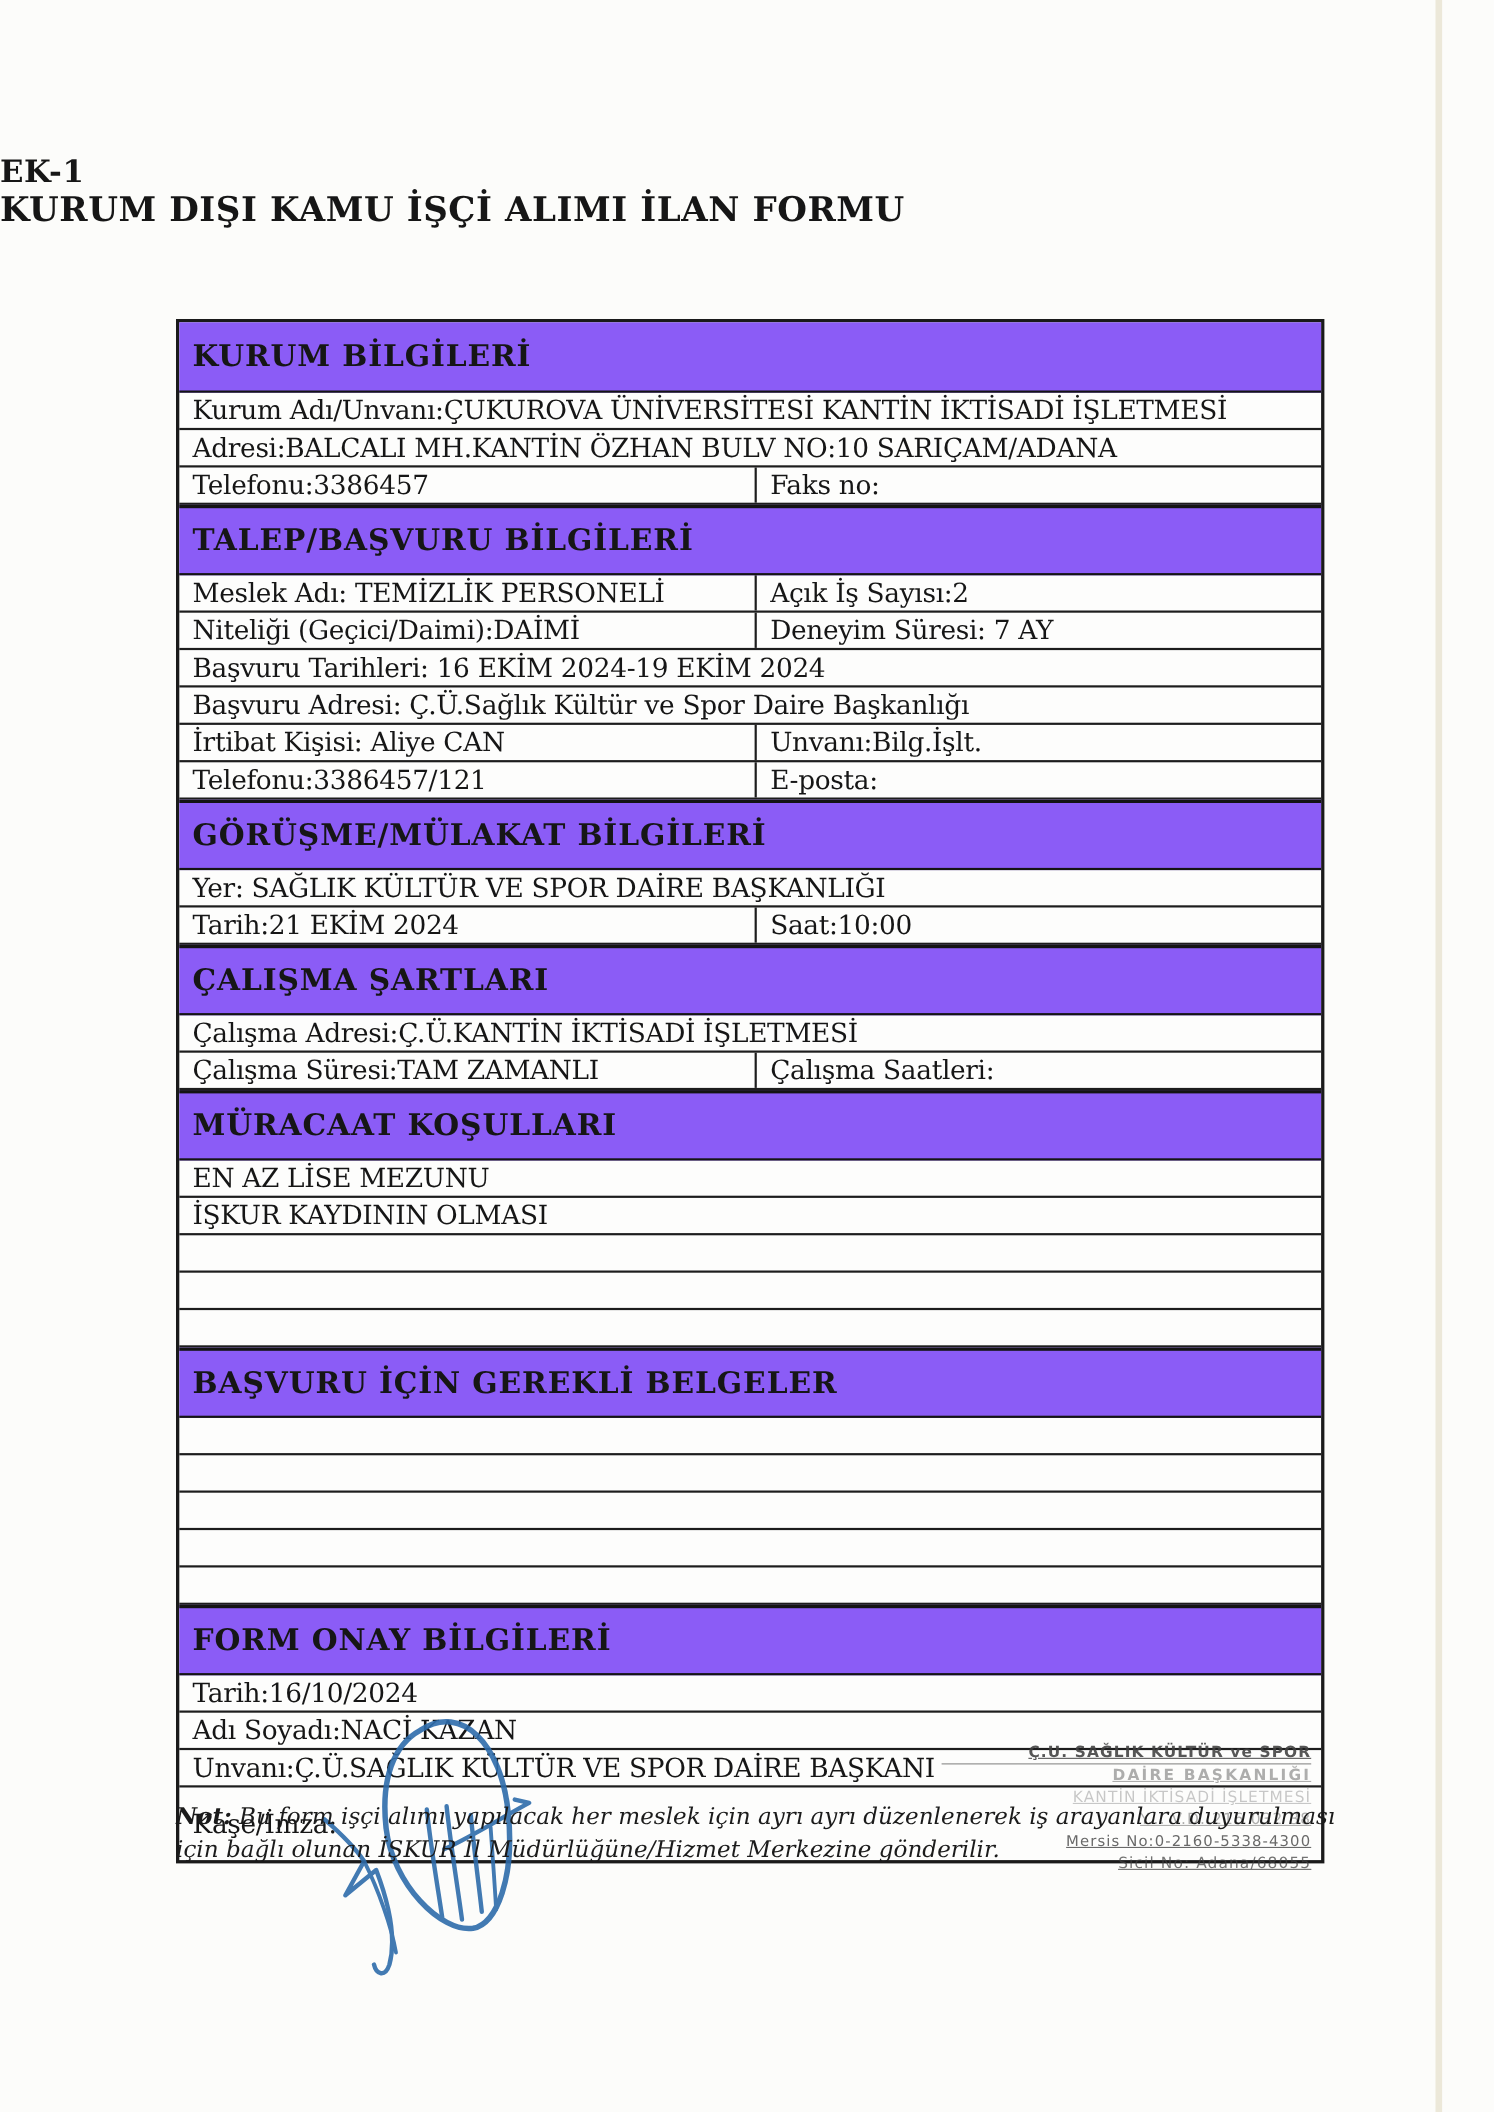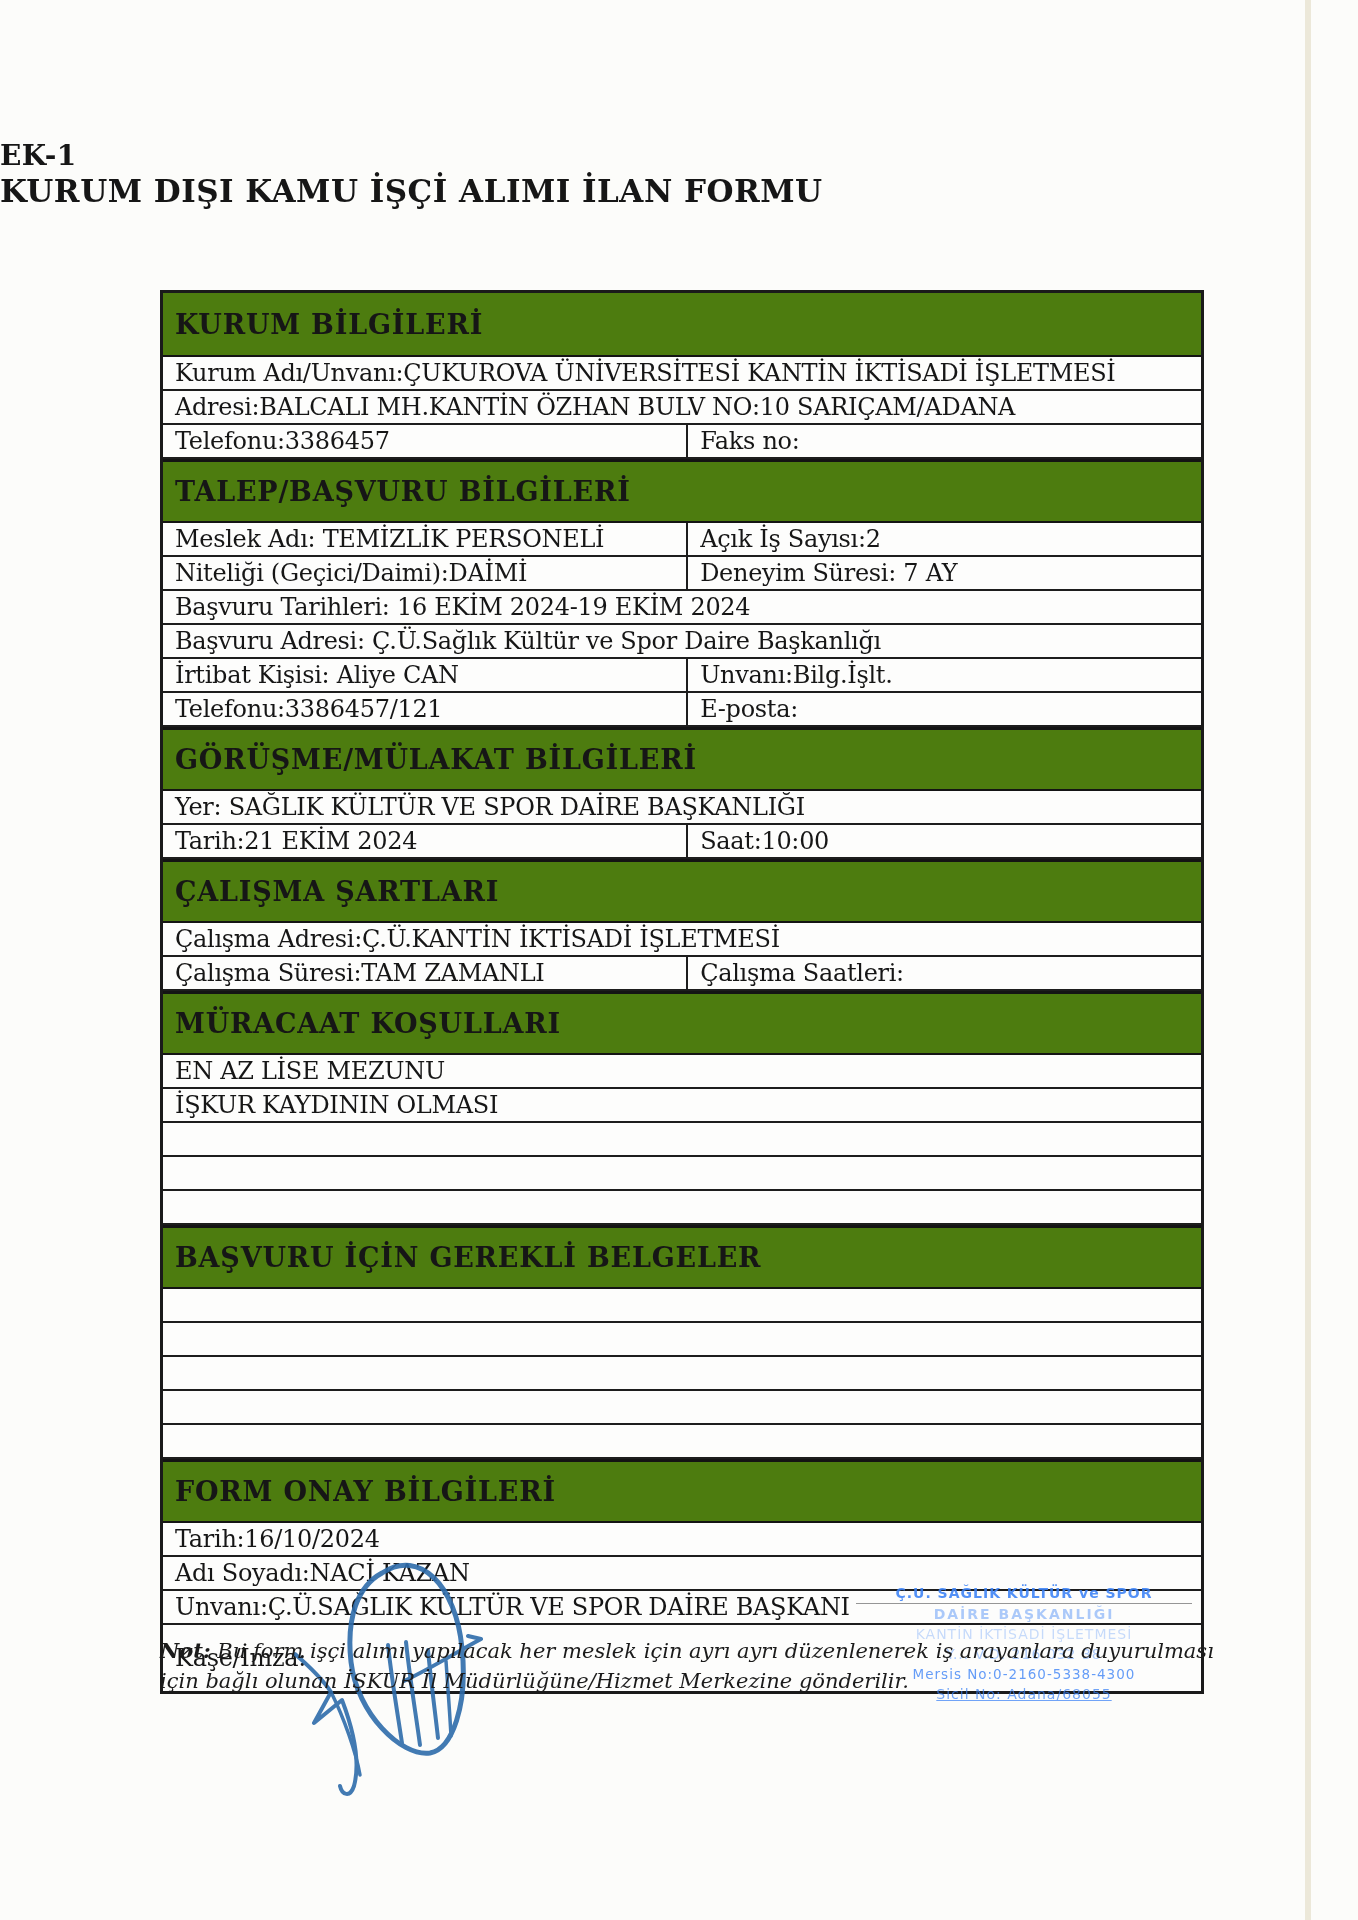--- a/index.html
+++ b/index.html
@@ -20,34 +20,34 @@
     border:3px solid #1a1a1a;background:#fdfdfc;
     box-sizing:content-box;
   }
   .row{
     position:relative;height:34px;border-bottom:2px solid #1d1d1d;
     display:flex;align-items:center;box-sizing:border-box;
     font-size:24px;letter-spacing:-.3px;white-space:nowrap;
   }
   .row:last-child{border-bottom:none;}
   .row.section{
-    height:64px;background:#4d7c0f;
+    height:64px;background:#8b5cf6;
     border-top:3px solid #141414;border-bottom:2px solid #141414;
     font-size:27px;font-weight:bold;letter-spacing:.8px;
   }
   .row.section:first-child{border-top:none;}
   .row.tall{height:66px;}
   .cell{padding-left:12px;display:flex;align-items:center;height:100%;box-sizing:border-box;overflow:hidden;}
   .cell.full{width:100%;}
   .cell.left{width:50.4%;}
   .cell.right{width:49.6%;border-left:2px solid #1d1d1d;}
   .stamp{
     position:absolute;left:856px;top:1583px;width:336px;
-    text-align:center;font-family:"DejaVu Sans","Liberation Sans",sans-serif;
-    color:#3b82f6;pointer-events:none;
+    text-align:right;font-family:"DejaVu Sans","Liberation Sans",sans-serif;
+    color:#404040;pointer-events:none;text-decoration:underline;
   }
   .stamp-line{font-size:14px;line-height:20px;letter-spacing:1px;white-space:nowrap;}
   .stamp-line:nth-child(1){opacity:.88;font-weight:bold;border-bottom:1px solid rgba(40,40,40,.55);}
   .stamp-line:nth-child(2){opacity:.42;font-weight:bold;letter-spacing:2px;}
   .stamp-line:nth-child(3){opacity:.28;}
   .stamp-line:nth-child(4){opacity:.42;}
   .stamp-line:nth-child(5){opacity:.78;font-size:13.5px;}
   .stamp-line:nth-child(6){opacity:.72;text-decoration:underline;}
   .signature-svg{position:absolute;left:0;top:0;pointer-events:none;}
   .note{

